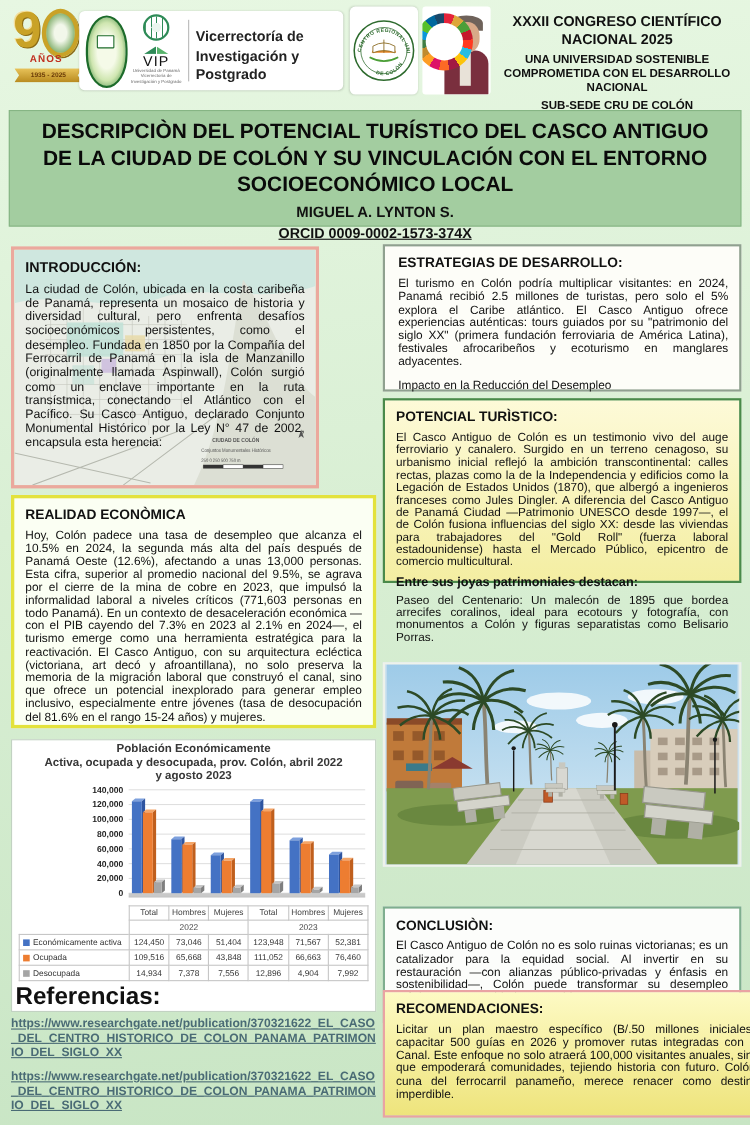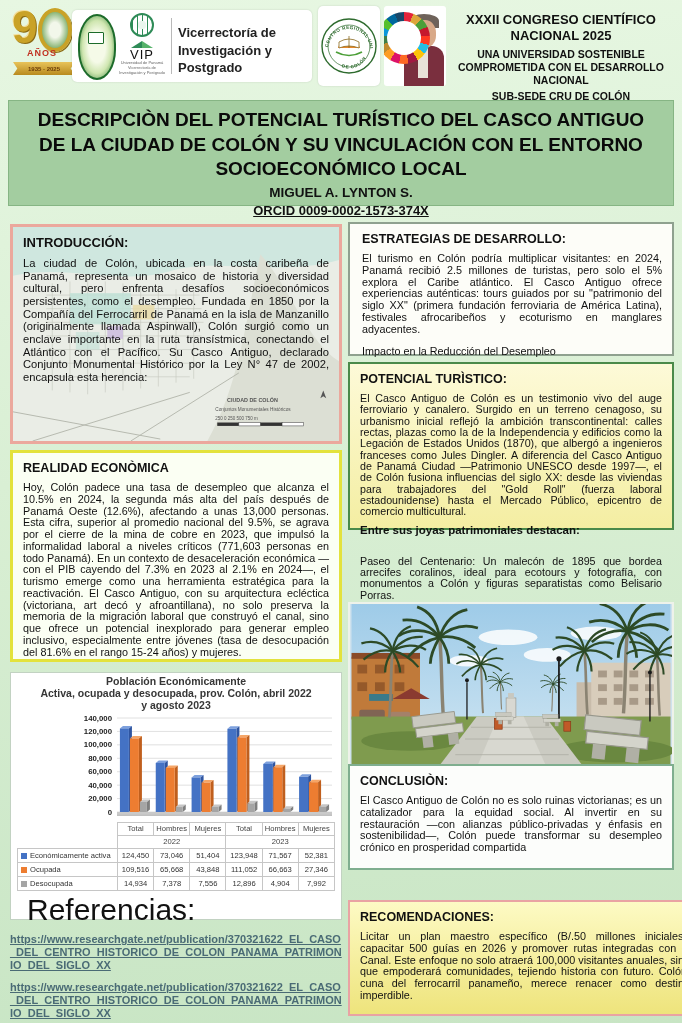--- a/index.html
+++ b/index.html
@@ -48,46 +48,46 @@
   .title-banner{left:8px;top:100px;width:666px;height:106px;background:#a3cda0;border:1px solid #86b584;padding:7px 14px 0 14px;text-align:center;}
   .title-banner .title{font-size:19px;font-weight:bold;line-height:1.3;color:#0a0a0a;}
   .title-banner .author{display:inline-block;margin-top:3px;font-size:13.5px;font-weight:bold;}
   .title-banner .orcid{display:block;margin-top:2px;font-size:13px;font-weight:700;text-decoration:underline;}
 
   
   .secbox{padding:8px 10px;}
   .sec-h{font-size:12.5px;font-weight:bold;margin:0 0 7px 0;}
   .sec-p{font-size:10.8px;line-height:1.09;text-align:justify;margin:0;}
 
-  .box-intro{left:10px;top:224px;width:332px;height:220px;border:3px solid #eba89d;overflow:hidden;}
+  .box-intro{left:10px;top:224px;width:280px;height:220px;border:3px solid #eba89d;overflow:hidden;}
   .box-intro .content{position:relative;z-index:1;}
   .box-intro .sec-p{font-size:11.2px;line-height:1.13;}
   .map-svg{position:absolute;left:0;top:0;width:100%;height:100%;z-index:0;}
 
   .box-realidad{left:10px;top:450px;width:332px;height:212px;border:3px solid #e3e23c;background:#fbfff3;}
   .box-chart{left:10px;top:672px;width:332px;height:248px;border:1px solid #c2d2c2;background:#fff;padding:3px 6px;}
   .chart-title{font-size:10.5px;font-weight:bold;color:#373737;text-align:center;line-height:1.13;}
   .chart-table{width:318px;border-collapse:collapse;table-layout:fixed;margin-top:0px;}
   .chart-table td{border:1px solid #c6c6c6;font-size:7.6px;color:#333;text-align:center;padding:0;height:13px;overflow:hidden;white-space:nowrap;}
   .chart-table td.blank{border:none;}
   .chart-table td.hcell{height:12px;color:#444;}
   .chart-table td.lcell{text-align:left;padding-left:3px;}
   .chart-table .key{display:inline-block;width:6px;height:6px;margin-right:3px;vertical-align:-1px;}
 
   .refs{left:10px;top:893px;width:332px;}
-  .refs-h{font-size:30px;font-weight:normal;margin:0 0 6px 17px;}
+  .refs-h{font-size:22px;font-weight:bold;margin:0 0 6px 4px;}
   .ref-link{display:block;font-size:11px;font-weight:600;color:#4a6b75;text-decoration:underline;word-break:break-all;line-height:1.18;text-align:justify;margin-bottom:9px;}
 
   .box-estrategias{left:348px;top:222px;width:326px;height:134px;border:2px solid #8fa18f;background:#fdfdf8;padding-left:12px;}
   .box-estrategias .footer-line{font-size:10.8px;margin-top:10px;}
   .box-potencial{left:348px;top:362px;width:326px;height:168px;border:2px solid #4a8a4a;background:linear-gradient(180deg,#fdfad8 0%,#f4eea2 100%);}
   .box-potencial .sec-p{font-size:10.7px;line-height:1.06;}
-  .box-potencial .sub-h{font-size:11.5px;font-weight:bold;margin:6px 0 20px 0;}
+  .box-potencial .sub-h{font-size:11.5px;font-weight:bold;margin:6px 0 5px 0;}
   .photo-frame{left:348px;top:602px;width:326px;height:186px;border:2px solid #eef2ea;background:#cfe2ee;}
-  .box-conclusion{left:348px;top:764px;width:326px;height:106px;border:2px solid #7fae8f;background:#fcfdfb;}
+  .box-conclusion{left:348px;top:824px;width:326px;height:106px;border:2px solid #7fae8f;background:#fcfdfb;}
   .box-recom{left:348px;top:900px;width:354px;height:116px;border:2px solid #e9a3a3;background:linear-gradient(180deg,#fdfac4 0%,#eee47c 100%);}
   .svg-fill{width:100%;height:100%;display:block;}
 </style>
 </head>
 <body>
 
 <div class="poster">
 
   <div class="abs logo90">
     <span class="n9">9</span>
@@ -301,21 +301,21 @@
             <td class="vcell">71,567</td>
             <td class="vcell">52,381</td>
           </tr>
           <tr>
             <td class="lcell"><span class="key" style="background: rgb(237, 125, 49);"></span>Ocupada</td>
             <td class="vcell">109,516</td>
             <td class="vcell">65,668</td>
             <td class="vcell">43,848</td>
             <td class="vcell">111,052</td>
             <td class="vcell">66,663</td>
-            <td class="vcell">27,346</td>
+            <td class="vcell">76,460</td>
           </tr>
           <tr>
             <td class="lcell"><span class="key" style="background: rgb(165, 165, 165);"></span>Desocupada</td>
             <td class="vcell">14,934</td>
             <td class="vcell">7,378</td>
             <td class="vcell">7,556</td>
             <td class="vcell">12,896</td>
             <td class="vcell">4,904</td>
             <td class="vcell">7,992</td>
           </tr>

